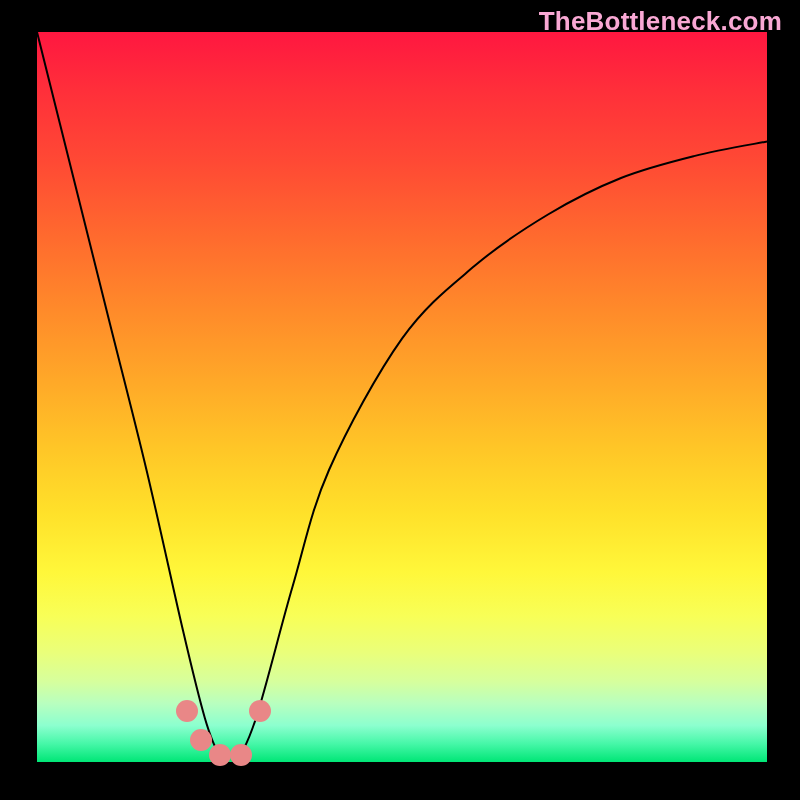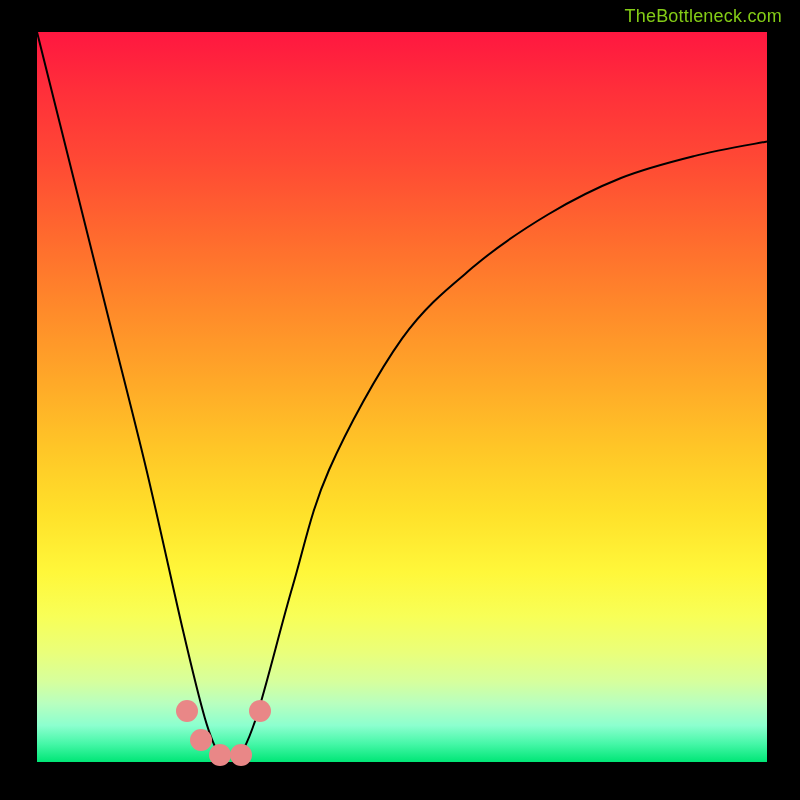--- a/index.html
+++ b/index.html
@@ -16,21 +16,21 @@
       #ffe12a 66%,
       #fff73a 74%,
       #f8ff57 80%,
       #eaff7a 85%,
       #d6ff9d 89%,
       #b8ffbf 92%,
       #8cffcf 95%,
       #46f7a8 97.5%,
       #00e676 100%);
   }
-  .watermark{position:absolute;top:6px;right:18px;color:#84cc16;font-size:18px;font-weight:400;letter-spacing:.2px}
+  .watermark{position:absolute;top:6px;right:18px;color:#f9a8d4;font-size:26px;font-weight:700;letter-spacing:.2px}
   svg.curve{position:absolute;left:37px;top:32px;width:730px;height:730px;overflow:visible}
   svg.curve path{fill:none;stroke:#000;stroke-width:2}
   .spot{position:absolute;width:22px;height:22px;border-radius:11px;background:#e98787}
 </style>
 </head>
 <body>
 
 <div class="frame">
   <div class="plot"></div>
 

